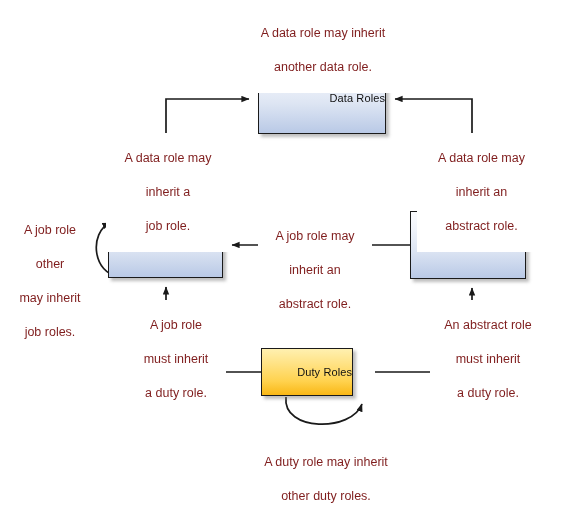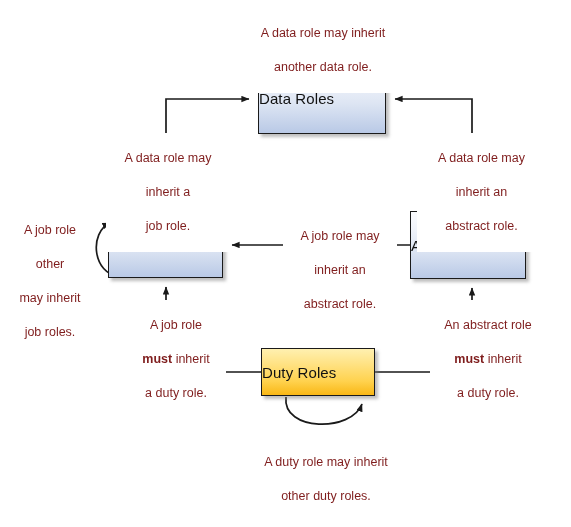--- a/index.html
+++ b/index.html
@@ -24,22 +24,22 @@
     top: 0;
     width: 571px;
     height: 527px;
   }
   .node-box {
     position: absolute;
     box-sizing: border-box;
     border: 1.6px solid #1a1a1a;
     display: flex;
     align-items: center;
-    justify-content: flex-start;
-    font-size: 15px;
+    justify-content: flex-end;
+    font-size: 11px;
     color: #111111;
     letter-spacing: 0.1px;
     box-shadow: 3px 3px 3px rgba(120,120,120,0.48);
     z-index: 3;
   }
   .node-blue {
     background: linear-gradient(to bottom, #fbfcfe 0%, #f2f5fb 22%, #dde5f3 58%, #b9c9e6 100%);
   }
   .node-yellow {
     background: linear-gradient(to bottom, #fff0b0 0%, #ffe48a 28%, #ffd24e 70%, #f9b715 100%);
@@ -49,21 +49,21 @@
     text-align: center;
     font-size: 12.5px;
     line-height: 17px;
     color: #7f1d1d;
     background: #ffffff;
     z-index: 5;
     white-space: pre-line;
     padding: 0 2px;
   }
   .caption b {
-    font-weight: bold;
+    font-weight: normal;
   }
   .cap-line { display: block; }
 </style>
 </head>
 <body>
 
 <div id="diagram-root">
 
   <svg id="diagram-svg" viewBox="0 0 571 527" xmlns="http://www.w3.org/2000/svg">
     <defs>
@@ -98,21 +98,21 @@
   </div>
 
   <div class="node-box node-blue" style="left:108px; top:210px; width:115px; height:68px;">
     <span>Job Roles</span>
   </div>
 
   <div class="node-box node-blue" style="left:410px; top:211px; width:116px; height:68px;">
     <span>Abstract Roles</span>
   </div>
 
-  <div class="node-box node-yellow" style="left:261px; top:348px; width:114px; height:48px;">
+  <div class="node-box node-yellow" style="left:261px; top:348px; width:92px; height:48px;">
     <span>Duty Roles</span>
   </div>
 
   <div class="caption" style="left:226px; top:8px; width:190px;">
     <span class="cap-line">A data role may inherit</span>
     <span class="cap-line">another data role.</span>
   </div>
 
   <div class="caption" style="left:106px; top:133px; width:120px;">
     <span class="cap-line">A data role may</span>
@@ -126,21 +126,21 @@
     <span class="cap-line">abstract role.</span>
   </div>
 
   <div class="caption" style="left:6px; top:205px; width:84px;">
     <span class="cap-line">A job role</span>
     <span class="cap-line">other</span>
     <span class="cap-line">may inherit</span>
     <span class="cap-line">job roles.</span>
   </div>
 
-  <div class="caption" style="left:283px; top:211px; width:110px;text-align:center;">
+  <div class="caption" style="left:258px; top:211px; width:110px;text-align:center;">
     <span class="cap-line">A job role may</span>
     <span class="cap-line">inherit an</span>
     <span class="cap-line">abstract role.</span>
   </div>
 
   <div class="caption" style="left:126px; top:300px; width:96px;">
     <span class="cap-line">A job role</span>
     <span class="cap-line"><b>must</b> inherit</span>
     <span class="cap-line">a duty role.</span>
   </div>

